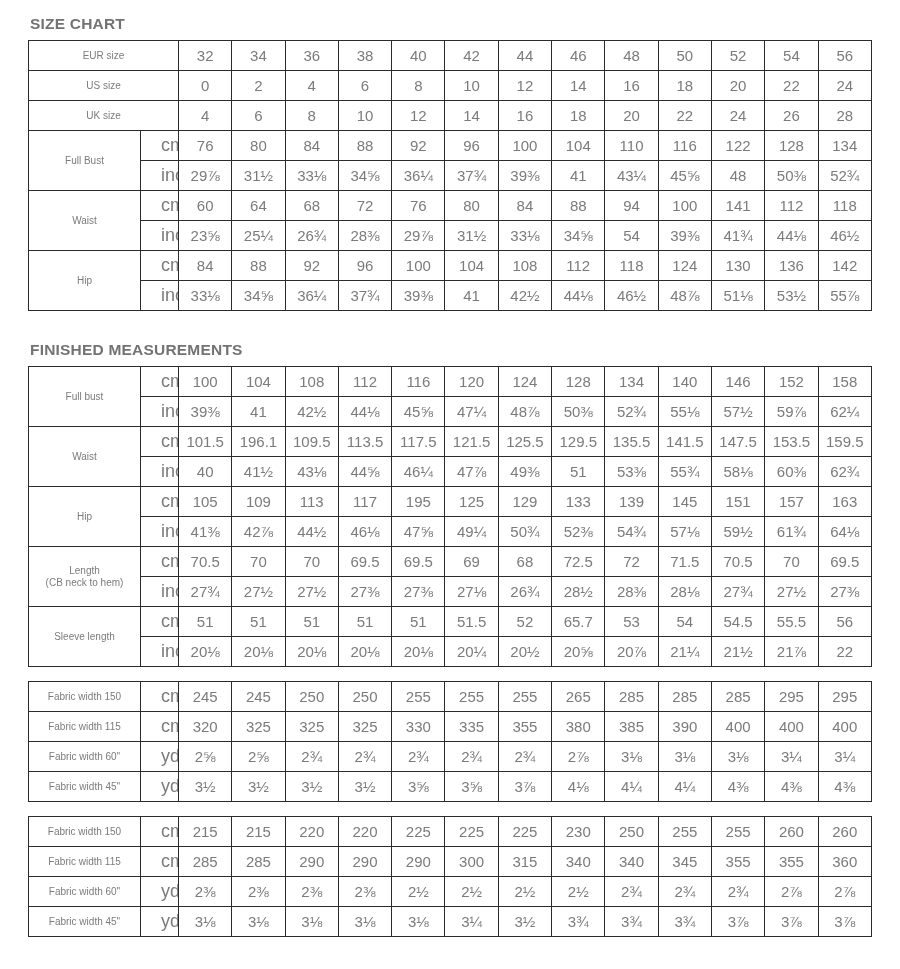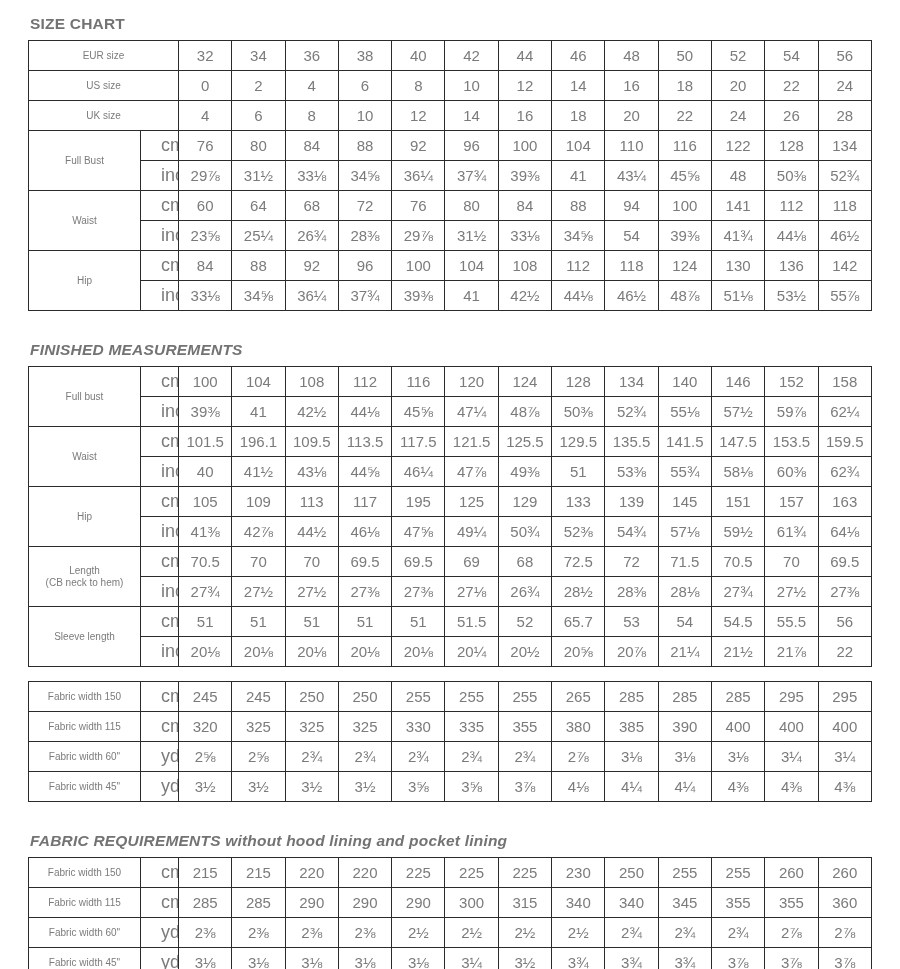--- a/index.html
+++ b/index.html
@@ -14,21 +14,21 @@
     min-height: 969px;
     padding: 15px 28px 10px 28px;
   }
   h2.section-title {
     font-size: 15.5px;
     font-weight: 700;
     color: #737373;
     letter-spacing: 0.2px;
     margin: 0 0 7px 2px;
   }
-  h2.section-title.spaced { margin-top: 30px; font-style: italic; }
+  h2.section-title.spaced { margin-top: 30px; }
   table.chart {
     border-collapse: collapse;
     table-layout: fixed;
     width: 844px;
     margin-bottom: 14px;
   }
   table.chart tr { height: 30px; }
   table.chart td {
     border: 1.5px solid #2b2b2b;
     text-align: center;
@@ -494,21 +494,20 @@
           <td class="val">4⅛</td>
           <td class="val">4¼</td>
           <td class="val">4¼</td>
           <td class="val">4⅜</td>
           <td class="val">4⅜</td>
           <td class="val">4⅜</td>
         </tr>
       </tbody>
     </table>
 
-  <h2 class="section-title spaced">FABRIC REQUIREMENTS without hood lining and pocket lining</h2>
   <table class="chart">
       <colgroup>
         <col class="col-label">
         <col class="col-unit">
         <col>
         <col>
         <col>
         <col>
         <col>
         <col>

